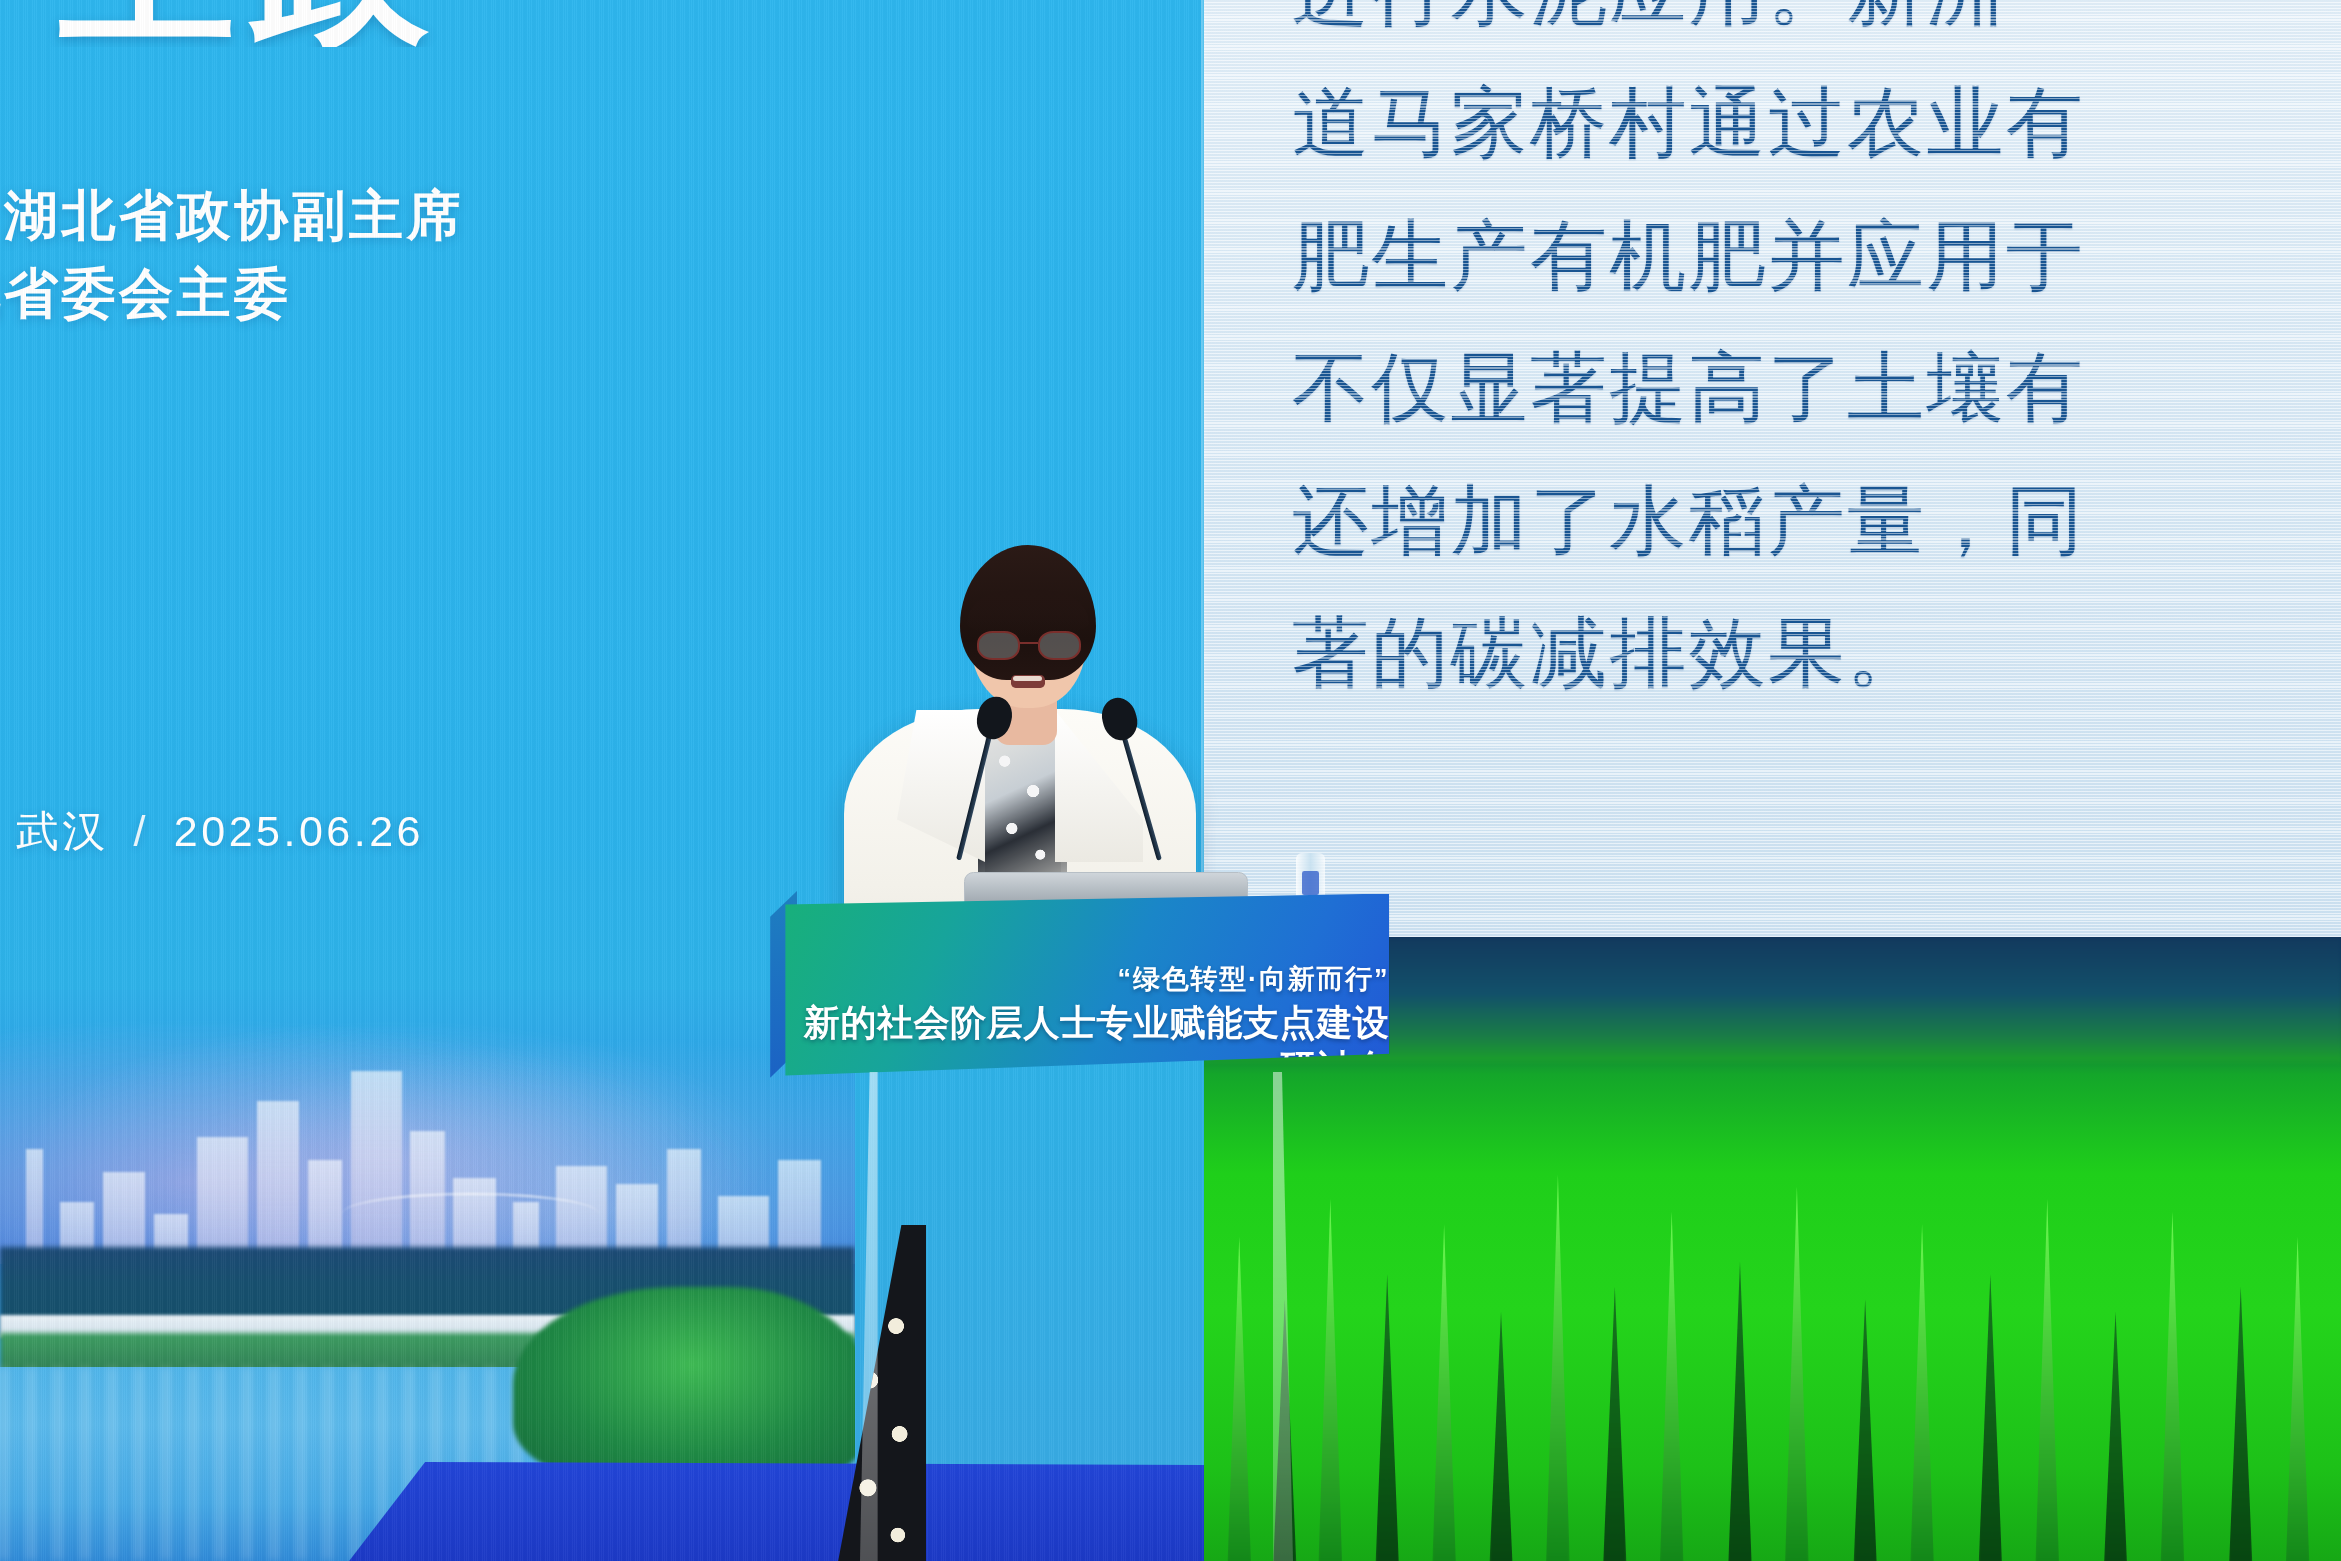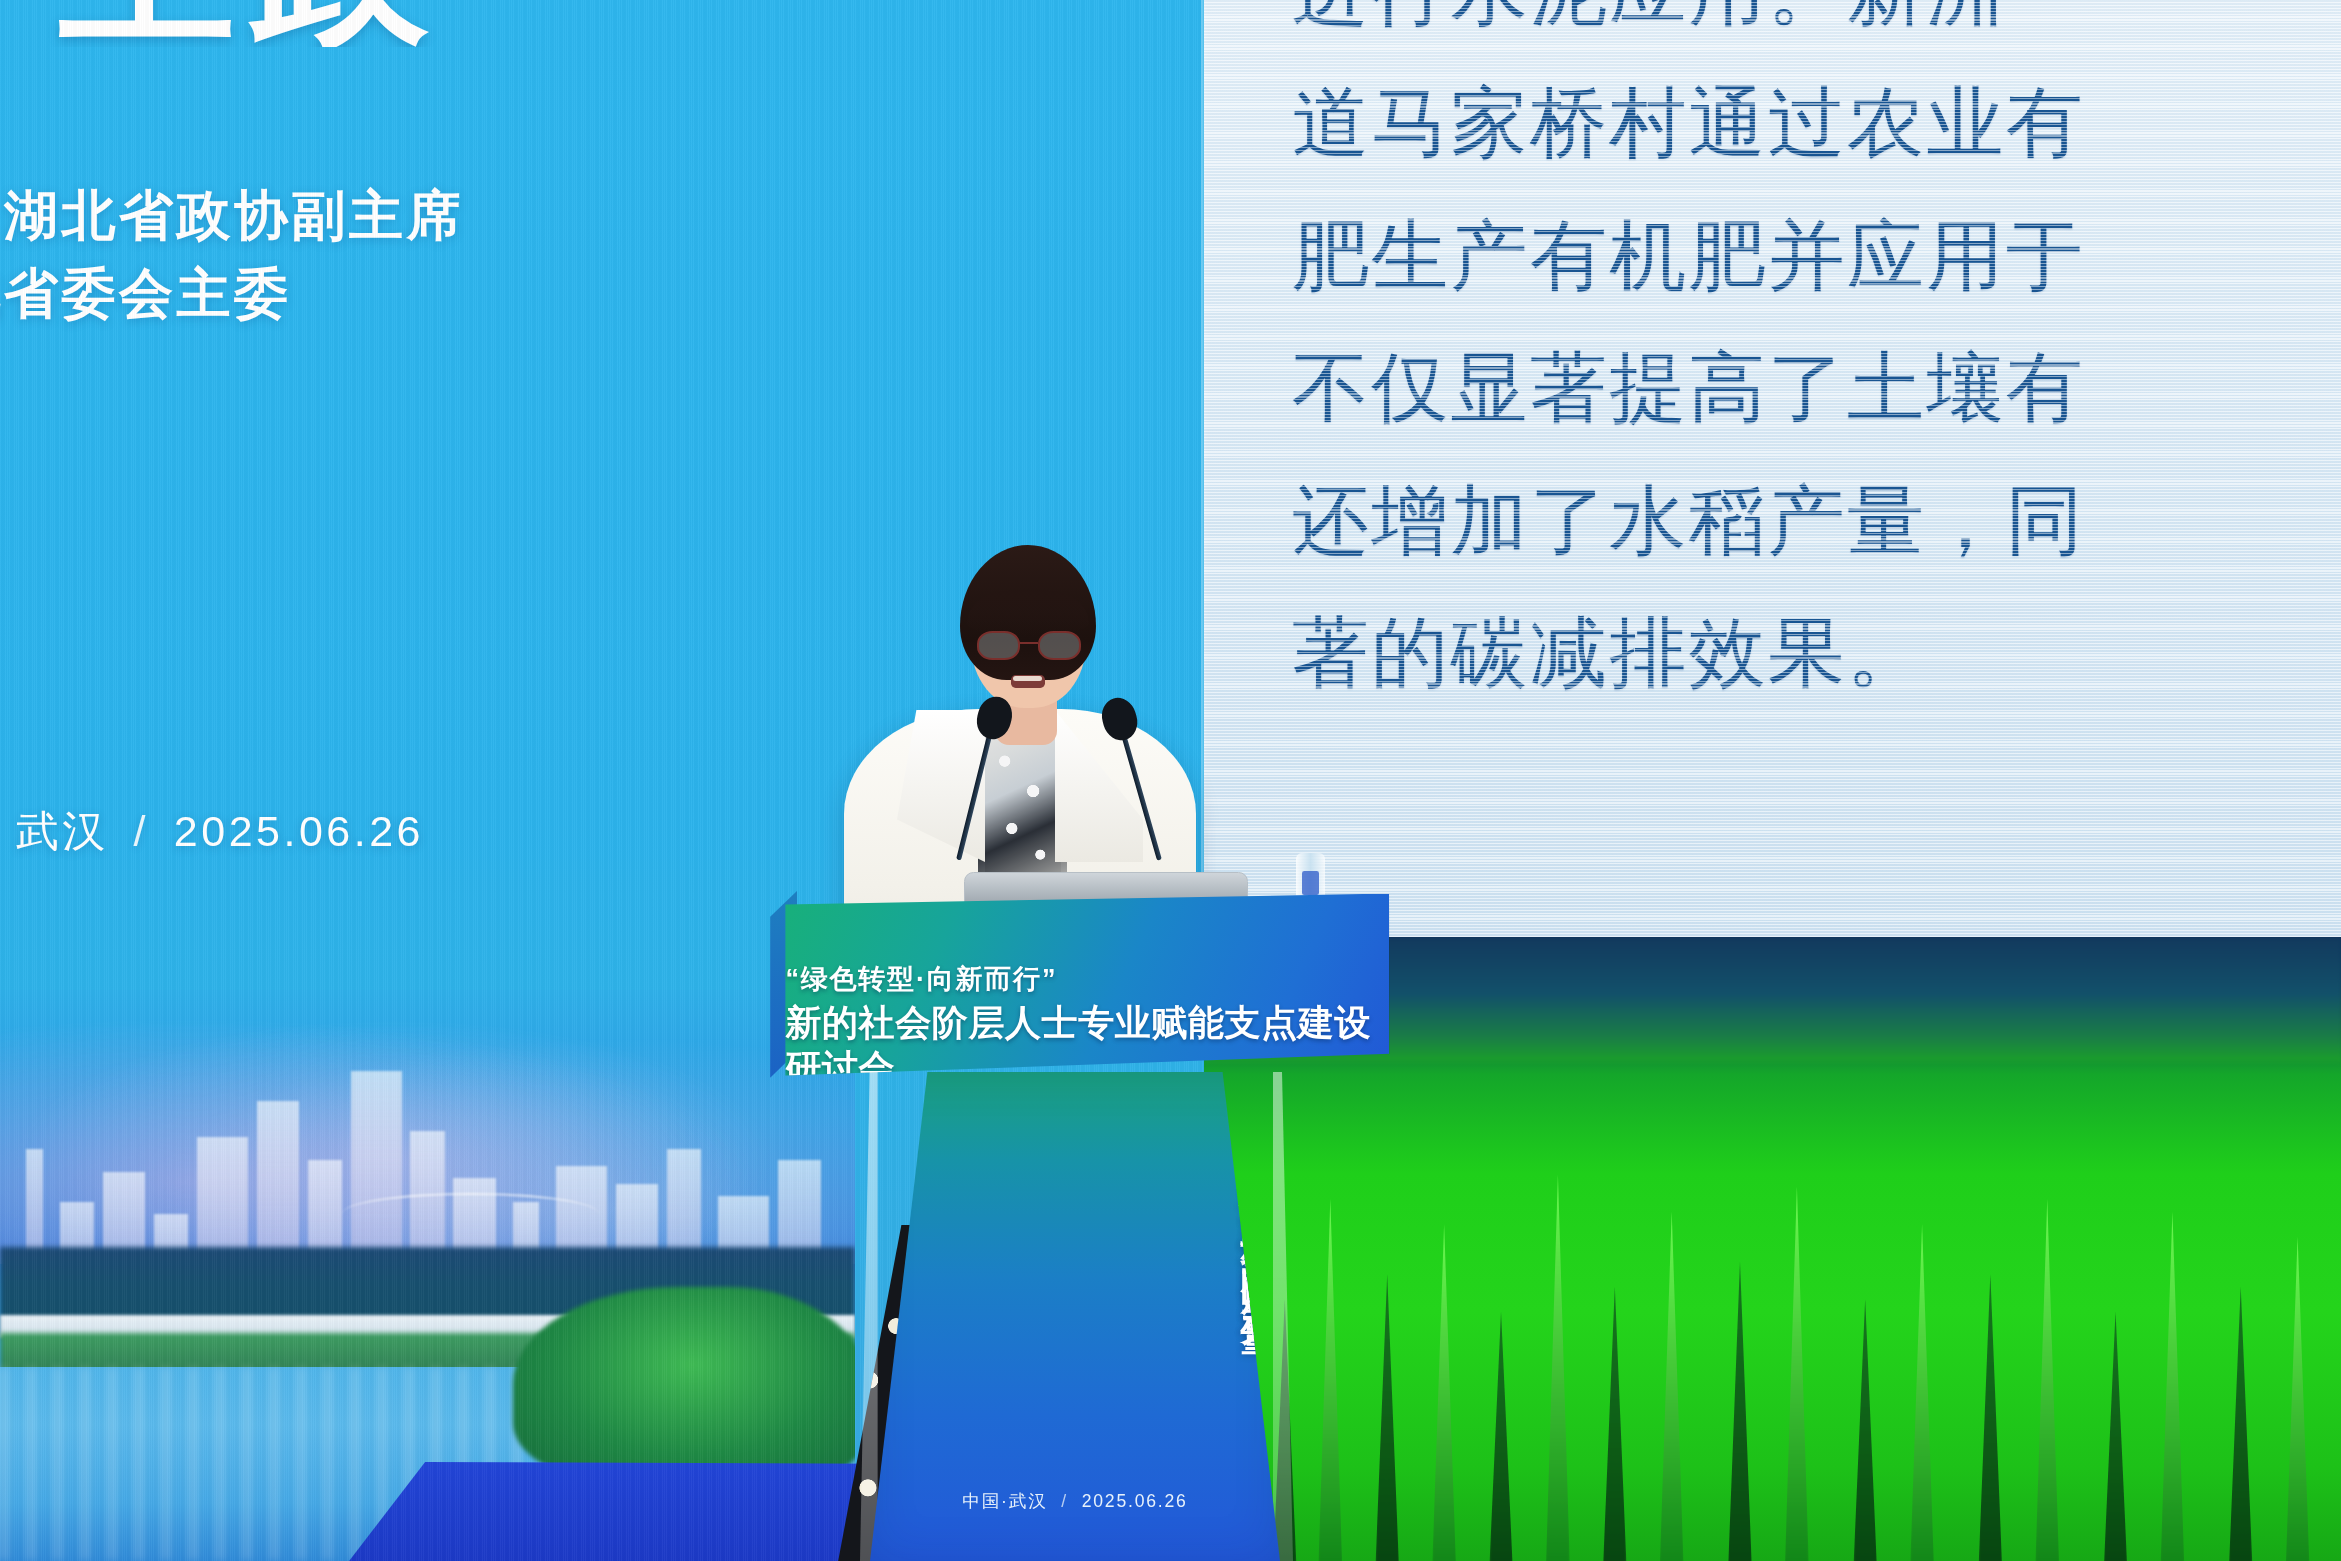--- a/index.html
+++ b/index.html
@@ -232,21 +232,21 @@
     background:linear-gradient(115deg,#18b07a 0%,#17a49b 26%,#1a86c8 55%,#1f6fd4 80%,#2158d6 100%);
     box-shadow:0 9.4px 23.4px rgba(0,40,90,.3);
     clip-path:polygon(0% 6%,100% 0%,100% 88%,0% 100%);
   }
   .podium-top-edge{
     position:absolute;left:8.2px;top:11.7px;width:27px;height:187px;
     background:linear-gradient(180deg,#1e7fc0,#1b62c4);
     clip-path:polygon(0% 14%,100% 0%,100% 86%,0% 100%);
   }
   .podium-title{
-    position:absolute;left:0;top:69px;width:604px;text-align:left;color:#ffffff;
+    position:absolute;left:0;top:69px;width:604px;text-align:right;color:#ffffff;
   }
   .pt-line1{font-size:27px;font-weight:700;letter-spacing:1.8px;line-height:1.2;text-shadow:0 1.8px 4.7px rgba(0,30,70,.4);}
   .pt-line2{font-size:36px;font-weight:800;letter-spacing:0.6px;line-height:1.25;margin-top:4.7px;text-shadow:0 1.8px 4.7px rgba(0,30,70,.4);}
 
   .podium-body{
     position:absolute;left:108px;top:193px;width:410px;height:489px;
     background:linear-gradient(180deg,#1aa17f 0%,#1793a8 18%,#1b7fc6 42%,#1f6ad4 70%,#2258d8 100%);
     clip-path:polygon(14% 0%,86% 0%,100% 100%,0% 100%);
     box-shadow:inset 0 0 47px rgba(0,30,80,.15);
   }
@@ -415,27 +415,16 @@
     <div class="podium-top">
       <div class="podium-title">
         <div class="pt-line1">“绿色转型·向新而行”</div>
         <div class="pt-line2">新的社会阶层人士专业赋能支点建设研讨会</div>
       </div>
     </div>
 
     <div class="podium-edge-l"></div>
     <div class="podium-edge-r"></div>
 
-    <div class="podium-body">
-      <div class="vertical-slogan">
-        <div class="vcol">建支点立新功</div>
-        <div class="vcol">新阶层新力量</div>
-      </div>
-      <div class="podium-foot">
-        <span>中国·武汉</span>
-        <span class="sep">/</span>
-        <span>2025.06.26</span>
-      </div>
-    </div>
   </div>
 
 </div>
 
 
 </body></html>

